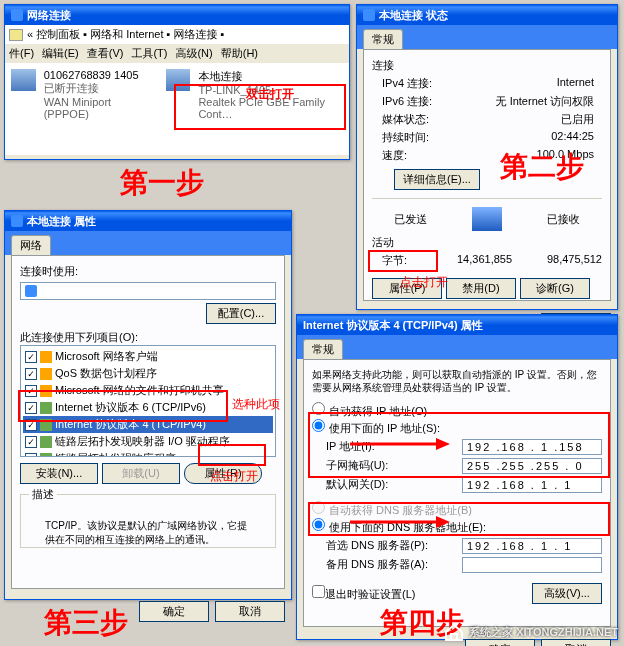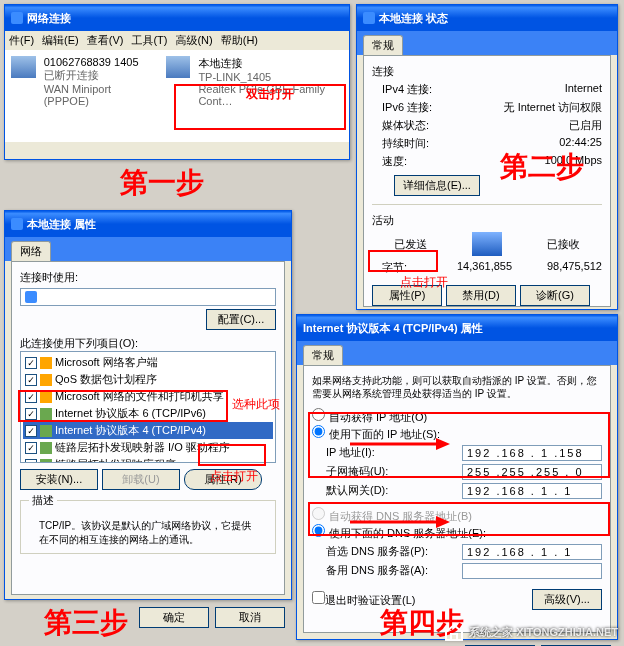--- a/index.html
+++ b/index.html
@@ -1,24 +1,24 @@
 <!DOCTYPE html>
 <html><head>
 <meta charset="utf-8">
 <style>
 * { margin: 0; padding: 0; box-sizing: border-box; font-family: "Microsoft YaHei", SimSun, Arial, sans-serif; font-size: 11px; }
 body { background: #d4d0c8; width: 624px; height: 646px; position: relative; overflow: hidden; }
 .panel { position: absolute; background: #ece9d8; border: 1px solid #0054e3; box-shadow: 1px 1px 3px rgba(0,0,0,0.3); }
-.titlebar { background: linear-gradient(to bottom, #0058e6, #3b8cff 10%, #0054e3 50%, #0054e3); color: #fff; height: 26px; padding: 3px 6px; font-weight: bold; display: flex; align-items: center; gap: 4px; }
+.titlebar { background: linear-gradient(to bottom, #0058e6, #3b8cff 10%, #0054e3 50%, #0054e3); color: #fff; height: 20px; padding: 3px 6px; font-weight: bold; display: flex; align-items: center; gap: 4px; }
 .tab-strip { background: #3b82f6; padding: 4px 6px 0 6px; }
 .tab { display: inline-block; background: #ece9d8; border: 1px solid #919b9c; border-bottom: none; padding: 2px 8px; border-radius: 3px 3px 0 0; font-size: 11px; }
 .tab-body { border: 1px solid #919b9c; background: #fcfcfe; margin: 0 6px 6px 6px; padding: 8px; }
 .btn { background: #ece9d8; border: 1px solid #003c74; padding: 2px 8px; font-size: 11px; min-width: 70px; cursor: pointer; }
 .btn-row { display: flex; justify-content: flex-end; gap: 6px; padding: 6px; }
-.groupbox { border: 1px solid #d0d0bf; padding: 18px; margin: 4px 0; position: relative; }
+.groupbox { border: 1px solid #d0d0bf; padding: 24px; margin: 4px 0; position: relative; }
 .groupbox-title { position: absolute; top: -8px; left: 8px; background: #fcfcfe; padding: 0 3px; font-size: 11px; }
 .row { display: flex; justify-content: space-between; margin: 3px 0; font-size: 11px; }
 .listbox { background: #fff; border: 1px solid #7f9db9; padding: 2px; font-size: 11px; height: 100px; overflow: hidden; }
 .listitem { display: flex; align-items: center; gap: 3px; padding: 1px 2px; }
 .chk { width: 12px; height: 12px; border: 1px solid #1c5180; background: #fff; display: inline-flex; align-items: center; justify-content: center; font-size: 9px; }
 .inputbox { background: #fff; border: 1px solid #7f9db9; padding: 2px 4px; font-size: 11px; }
 .redbox { border: 2px solid #ff0000; position: absolute; }
 .redtext-sm { color: #ff0000; position: absolute; font-size: 12px; }
 .bigstep { color: #ff0000; font-size: 28px; font-weight: bold; position: absolute; font-family: KaiTi, SimSun, serif; }
 .redarrow { position: absolute; }
@@ -31,20 +31,24 @@
 .watermark { position: absolute; right: 6px; bottom: 4px; color: rgba(255,255,255,0.85); font-size: 12px; font-weight: bold; text-shadow: 0 0 3px #000; display:flex; align-items:center; gap:4px; }
 </style>
 </head>
 <body>
 
 <div class="panel" style="left:4px; top:4px; width:346px; height:156px;">
   <div class="titlebar">
       <span class="sysicon"></span>
       <span>网络连接</span>
     </div>
+  <div style="background:#fff; padding:2px 4px; display:flex; align-items:center; gap:4px;">
+    <span class="addr-icon"></span>
+    <span>« 控制面板 ▪ 网络和 Internet ▪ 网络连接 ▪</span>
+  </div>
   <div style="background:#ece9d8; padding:2px 4px; display:flex; gap:8px;">
     <span>件(F)</span>
     <span>编辑(E)</span>
     <span>查看(V)</span>
     <span>工具(T)</span>
     <span>高级(N)</span>
     <span>帮助(H)</span>
   </div>
   <div style="background:#fff; height:92px; padding:6px; display:flex; gap:20px;">
     <div style="display:flex; gap:4px;">
@@ -70,21 +74,21 @@
 <div class="bigstep" style="left:120px; top:164px;">第一步</div>
 
 <div class="panel" style="left:356px; top:4px; width:262px; height:306px;">
   <div class="titlebar">
       <span class="sysicon"></span>
       <span>本地连接 状态</span>
     </div>
   <div class="tab-strip"><span class="tab">常规</span></div>
   <div class="tab-body" style="height:252px;">
     <div>连接</div>
-    <div style="margin:2px 0 6px 10px;text-align:center;">
+    <div style="margin:2px 8px 6px 10px;text-align:center;">
       <div class="row">
           <span>IPv4 连接:</span>
           <span>Internet</span>
         </div>
       <div class="row">
           <span>IPv6 连接:</span>
           <span>无 Internet 访问权限</span>
         </div>
       <div class="row">
           <span>媒体状态:</span>
@@ -94,26 +98,26 @@
           <span>持续时间:</span>
           <span>02:44:25</span>
         </div>
       <div class="row">
           <span>速度:</span>
           <span>100.0 Mbps</span>
         </div>
     </div>
     <button class="btn" style="margin-left:22px;">详细信息(E)...</button>
     <hr style="margin:8px 0; border:none; border-top:1px solid #d0d0bf;">
-    <div>活动</div>
     <div style="display:flex; justify-content:space-around; align-items:center; margin:4px 0;">
       <span>已发送</span>
       <span class="pc-icon"></span>
       <span>已接收</span>
     </div>
+    <div>活动</div>
     <div class="row" style="margin-left:10px;">
         <span>字节:</span>
         <span style="position:absolute; left:100px;">14,361,855</span>
         <span>98,475,512</span>
       </div>
     <div style="display:flex; gap:4px; margin-top:10px;">
       <button class="btn">属性(P)</button>
       <button class="btn">禁用(D)</button>
       <button class="btn">诊断(G)</button>
     </div>

